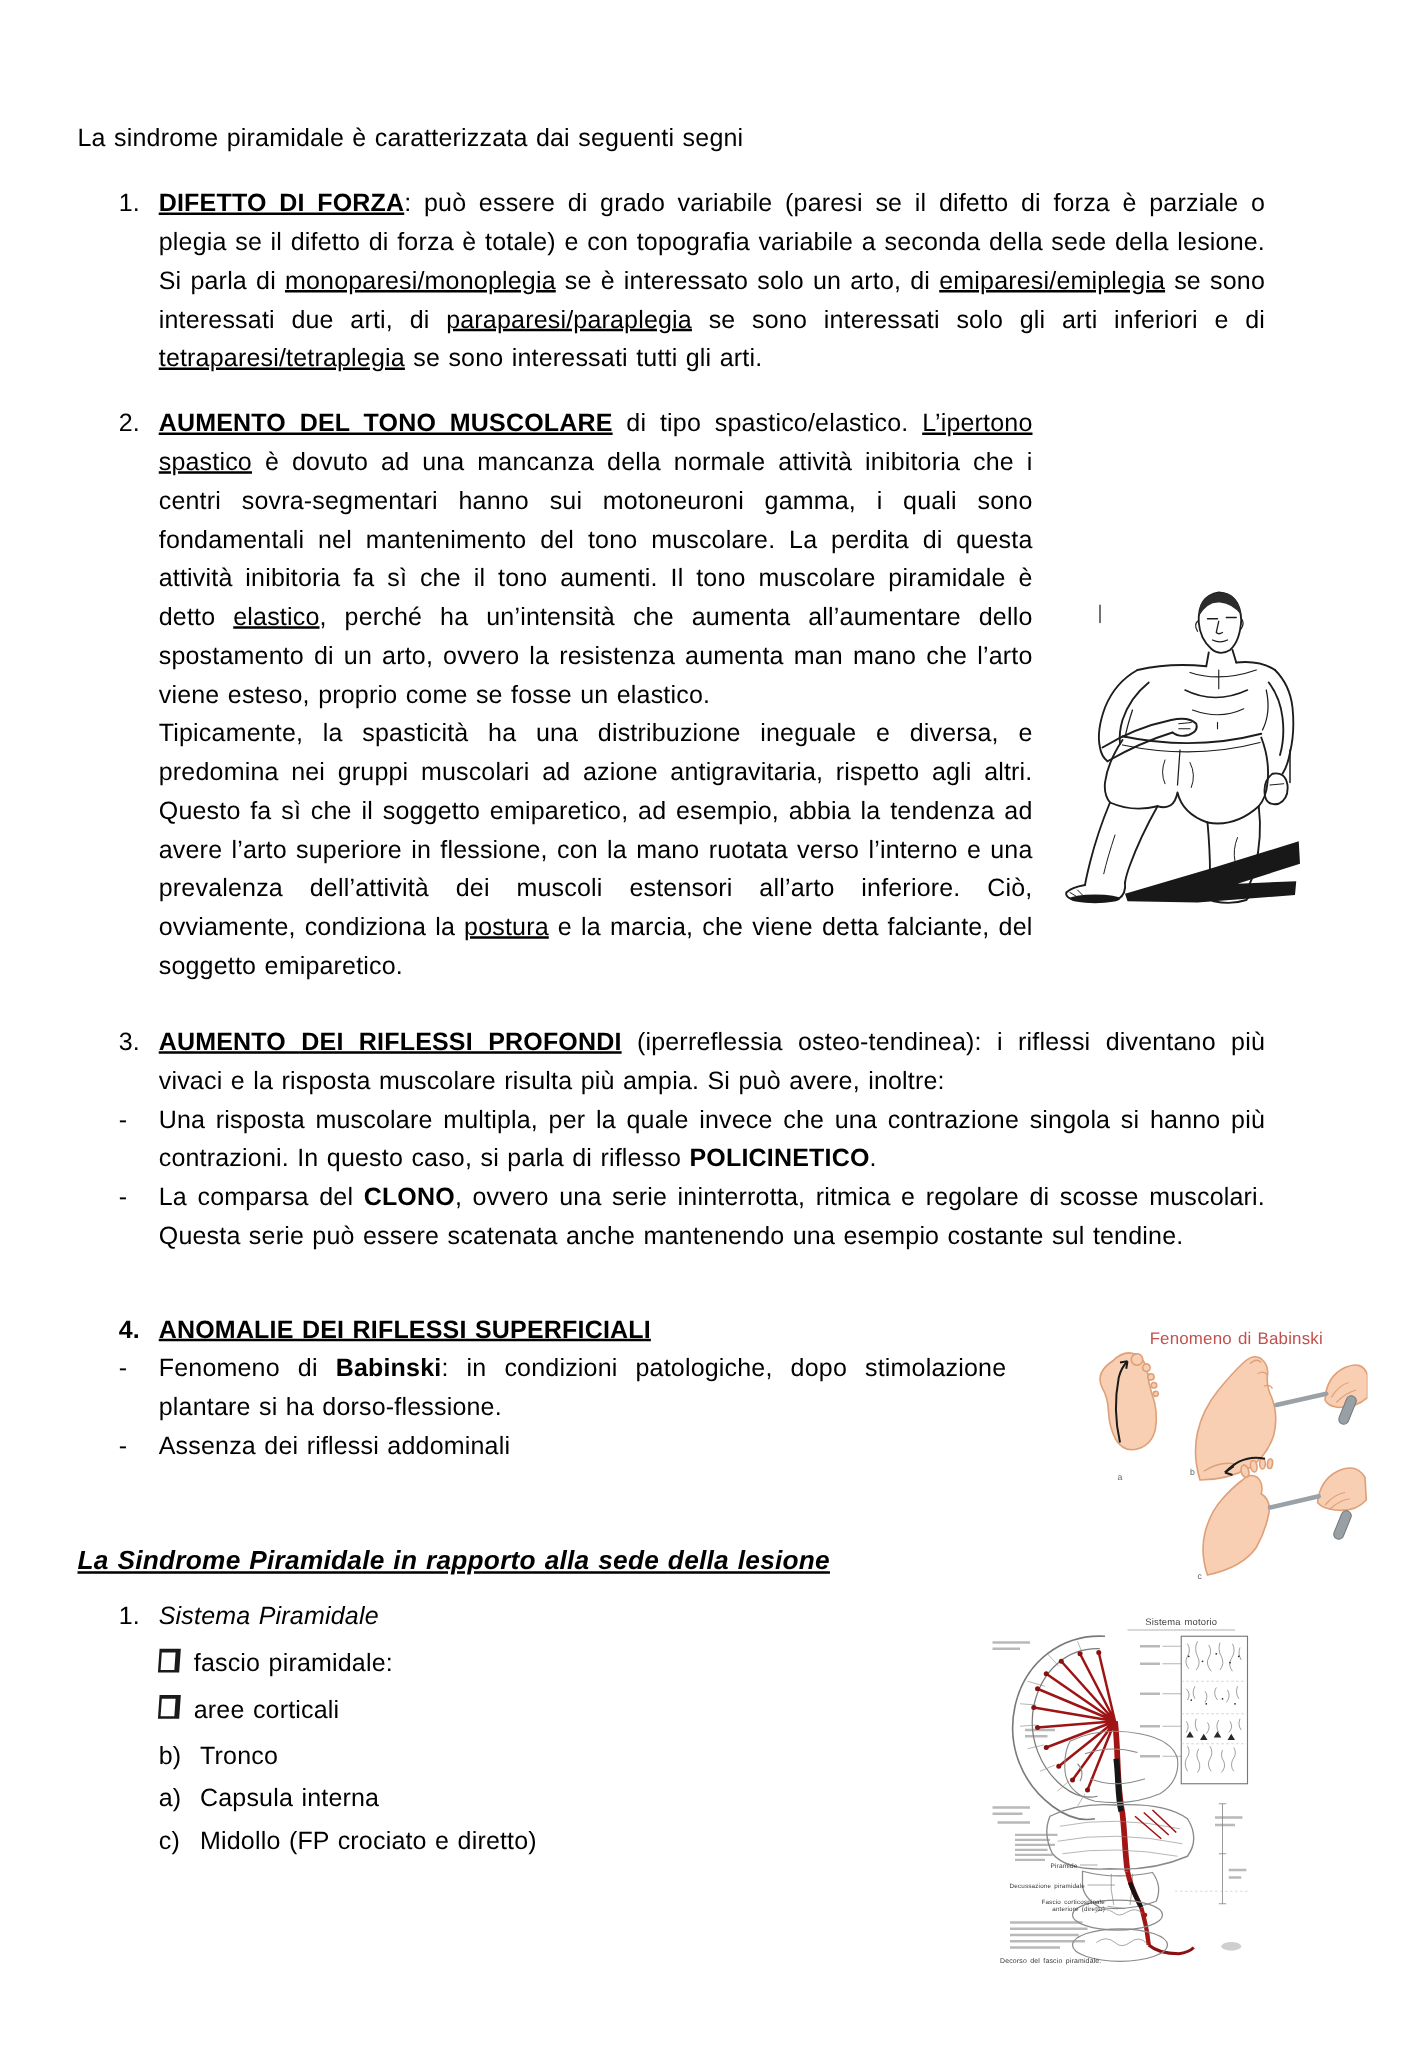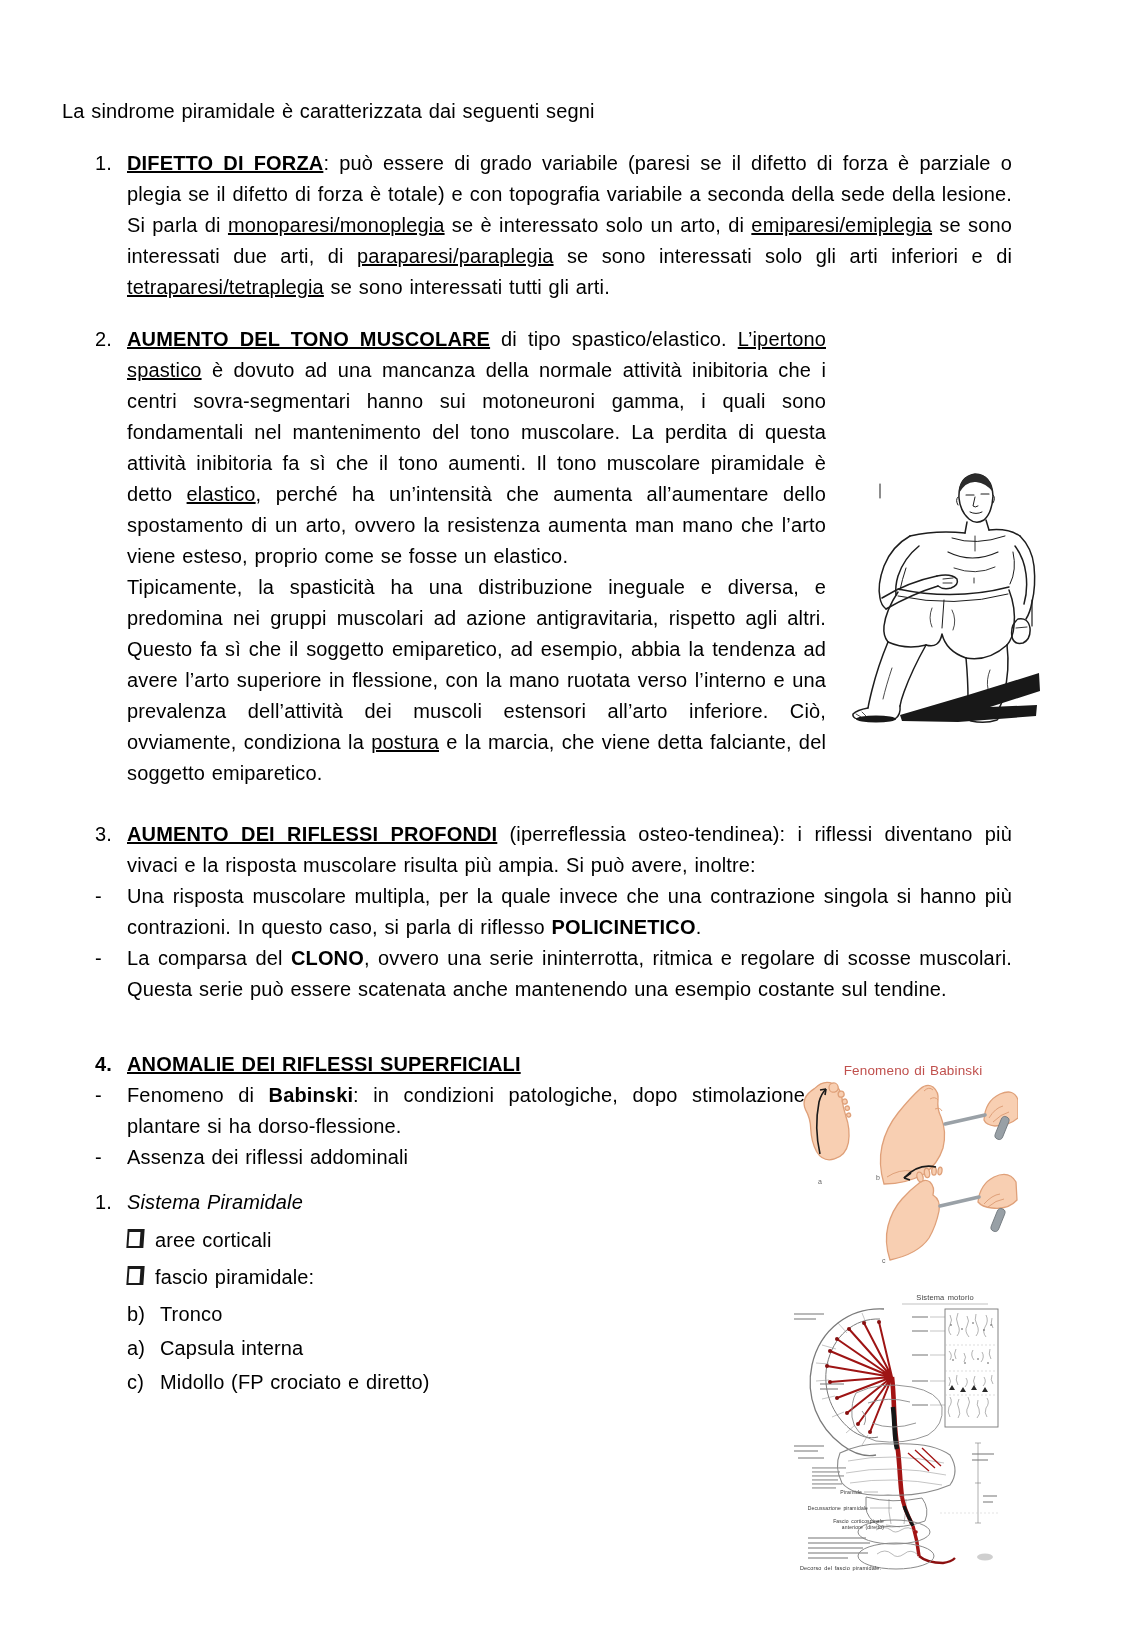--- a/index.html
+++ b/index.html
@@ -25,21 +25,21 @@
   .w-item4{width:678px;}
   .fig-man-float{float:right;width:200px;height:310px;margin:124px -28px 0 14px;}
   .heading2{font-weight:bold;font-style:italic;text-decoration:underline;font-size:21px;letter-spacing:0.2px;}
   .l2row{margin-bottom:7px;font-style:italic;}
   .l2sub{margin-bottom:6px;}
   .l2abc{margin-bottom:3px;}
   .sqb{display:inline-block;width:11px;height:14px;border:2px solid #1a1a1a;border-top-width:3px;border-right-width:4px;
        margin-right:11px;vertical-align:-1px;transform:skewX(-4deg);}
   .abc-label{display:inline-block;width:33px;}
   .fig-abs{position:absolute;}
-  .fig-bab{left:788px;top:1056px;}
+  .fig-bab{left:864px;top:1056px;}
   .fig-tract{left:792px;top:1285px;}
   svg text{font-family:"Liberation Sans",sans-serif;}
 </style>
 </head>
 <body>
 
 <div class="page">
   <div class="content">
 
     <p class="intro">La sindrome piramidale è caratterizzata dai seguenti segni</p>
@@ -126,26 +126,27 @@
     </div>
     <div class="li w-item4">
       <span class="marker">-</span>
       <p class="j"><span>Fenomeno di </span><span class="b">Babinski</span><span>: in condizioni patologiche, dopo stimolazione plantare si ha dorso-flessione.</span></p>
     </div>
     <div class="li w-item4">
       <span class="marker">-</span>
       <p><span>Assenza dei riflessi addominali</span></p>
     </div>
 
+    <p class="heading2 mt-h2">La Sindrome Piramidale in rapporto alla sede della lesione</p>
 
     <div class="li mt-list2">
       <span class="marker">1.</span>
       <p class="l2row">Sistema Piramidale</p>
+      <p class="l2sub"><span class="sqb"></span><span>fascio piramidale:</span></p>
       <p class="l2sub"><span class="sqb"></span><span>aree corticali</span></p>
-      <p class="l2sub"><span class="sqb"></span><span>fascio piramidale:</span></p>
       <p class="l2abc"><span class="abc-label">b)</span><span>Tronco</span></p>
       <p class="l2abc"><span class="abc-label">a)</span><span>Capsula interna</span></p>
       <p class="l2abc"><span class="abc-label">c)</span><span>Midollo (FP crociato e diretto)</span></p>
     </div>
   </div>
 
   <div class="fig-abs fig-bab">
     <svg width="230" height="208" viewBox="0 0 230 208">
       <text x="125" y="19" text-anchor="middle" font-size="13.5" fill="#c0504d">Fenomeno di Babinski</text>
       <g fill="#f8cfb2" stroke="#dfa079" stroke-width="1.3">

